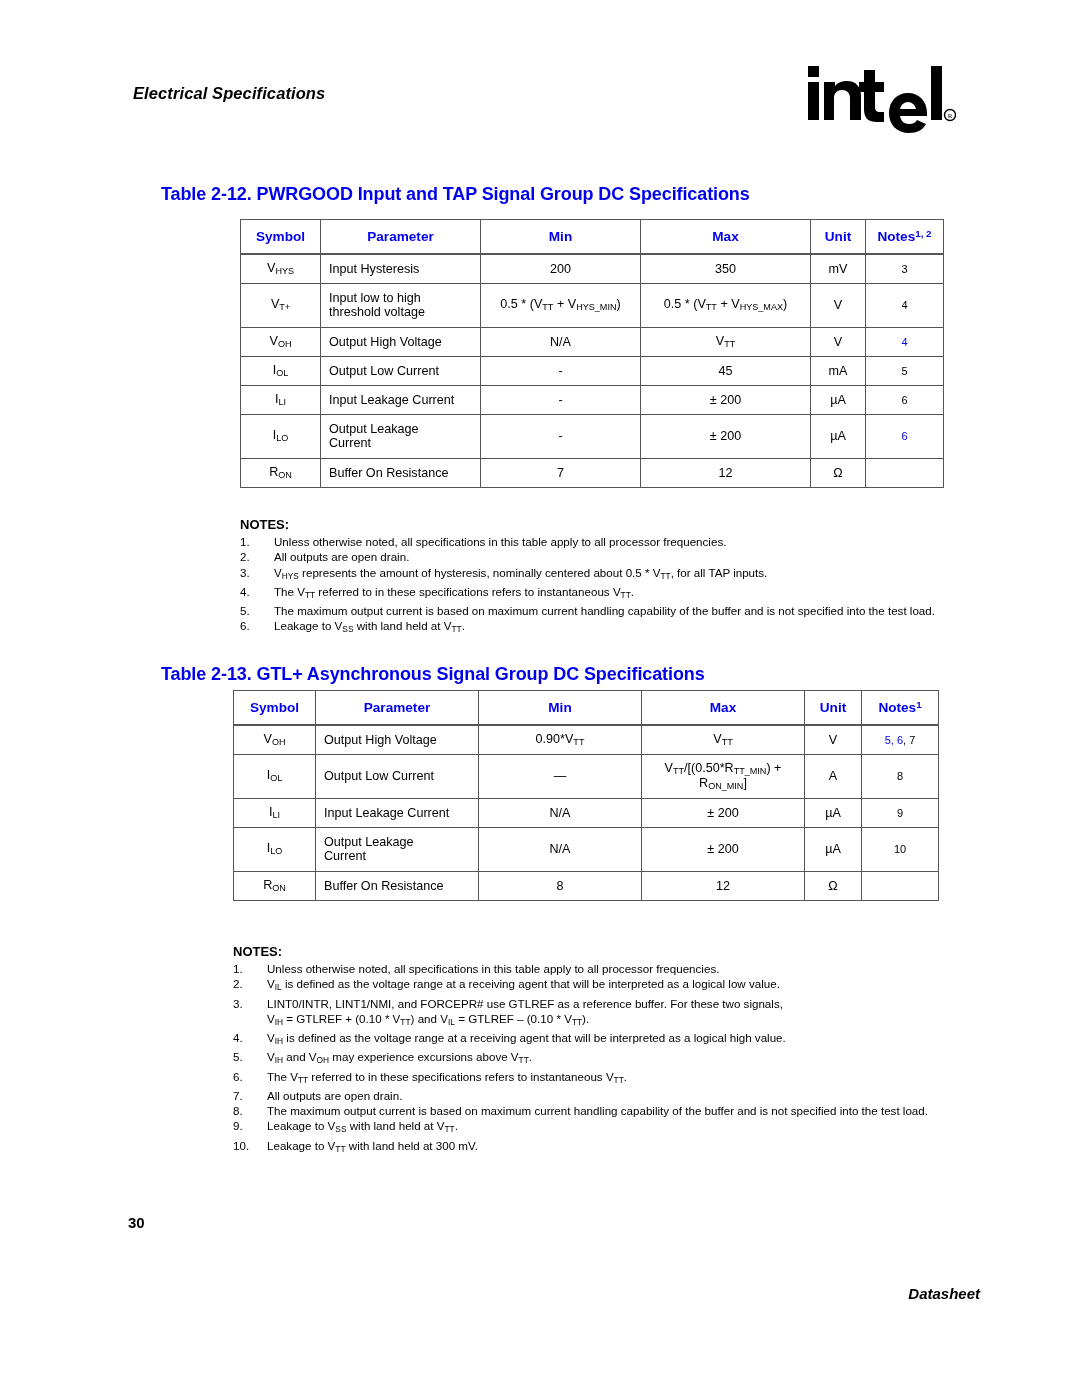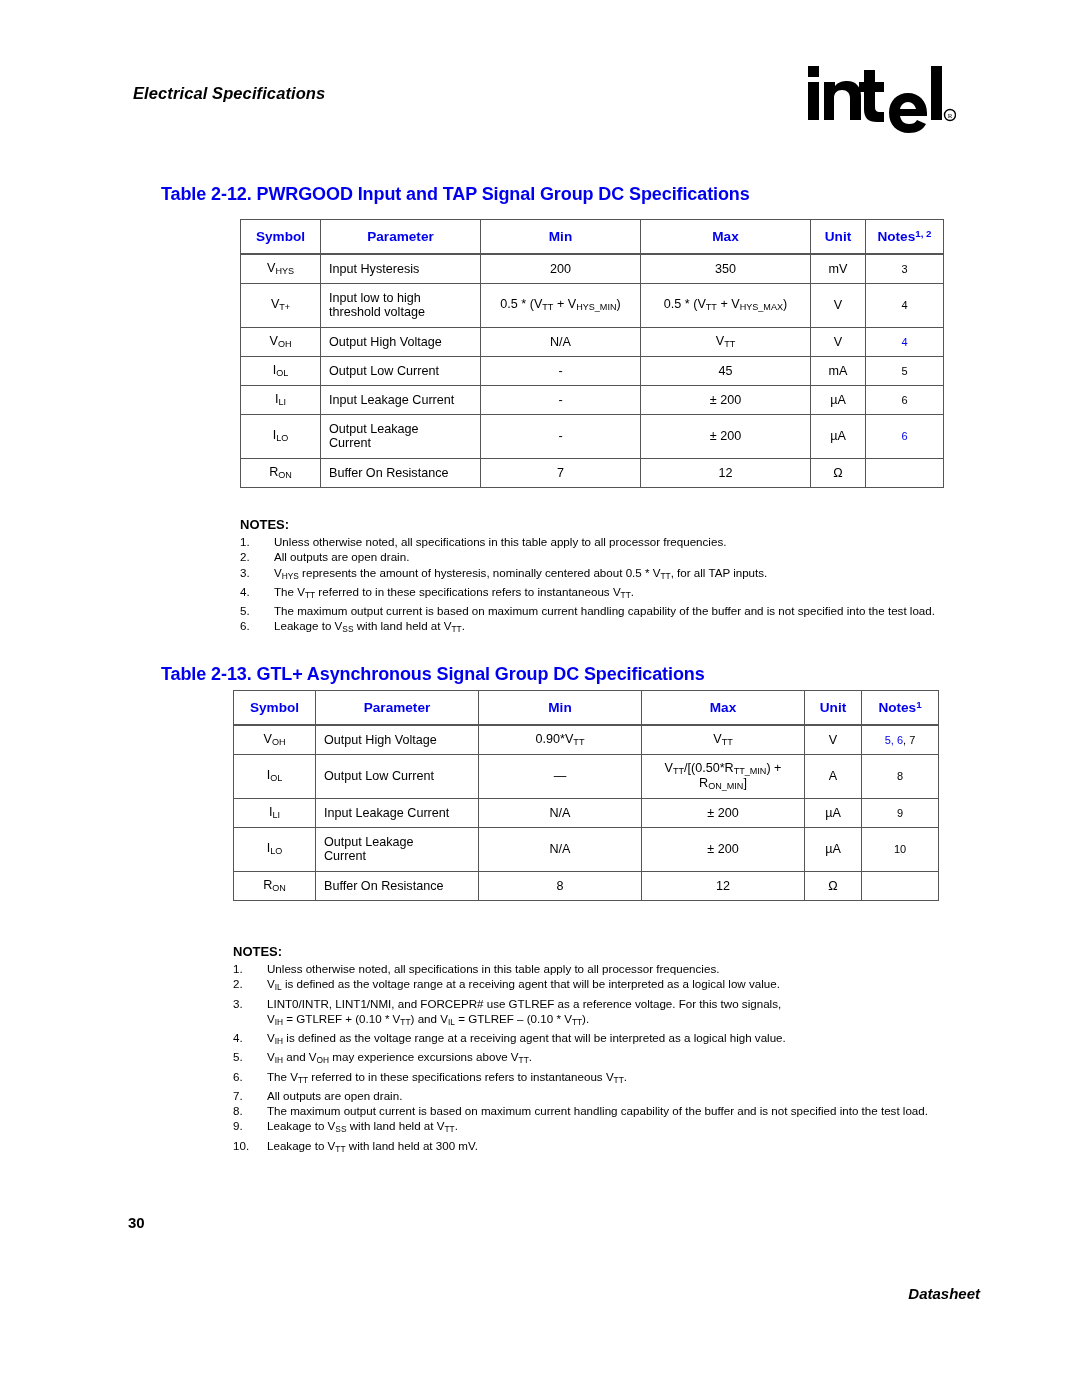--- a/index.html
+++ b/index.html
@@ -332,21 +332,21 @@
     <div class="note-row">
       <span class="note-num">1.</span>
       <span class="note-txt">Unless otherwise noted, all specifications in this table apply to all processor frequencies.</span>
     </div>
     <div class="note-row">
       <span class="note-num">2.</span>
       <span class="note-txt">V<sub>IL</sub> is defined as the voltage range at a receiving agent that will be interpreted as a logical low value.</span>
     </div>
     <div class="note-row">
       <span class="note-num">3.</span>
-      <span class="note-txt"><span>LINT0/INTR, LINT1/NMI, and FORCEPR# use GTLREF as a reference voltage. For this two signals,</span><span class="cont">V<sub>IH</sub> = GTLREF + (0.10 * V<sub>TT</sub>) and V<sub>IL</sub> = GTLREF – (0.10 * V<sub>TT</sub>).</span></span>
+      <span class="note-txt"><span>LINT0/INTR, LINT1/NMI, and FORCEPR# use GTLREF as a reference buffer. For these two signals,</span><span class="cont">V<sub>IH</sub> = GTLREF + (0.10 * V<sub>TT</sub>) and V<sub>IL</sub> = GTLREF – (0.10 * V<sub>TT</sub>).</span></span>
     </div>
     <div class="note-row">
       <span class="note-num">4.</span>
       <span class="note-txt">V<sub>IH</sub> is defined as the voltage range at a receiving agent that will be interpreted as a logical high value.</span>
     </div>
     <div class="note-row">
       <span class="note-num">5.</span>
       <span class="note-txt">V<sub>IH</sub> and V<sub>OH</sub> may experience excursions above V<sub>TT</sub>.</span>
     </div>
     <div class="note-row">

